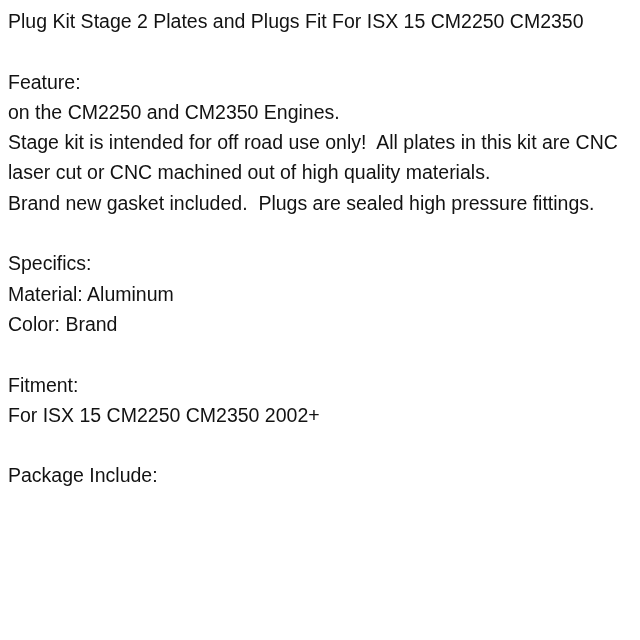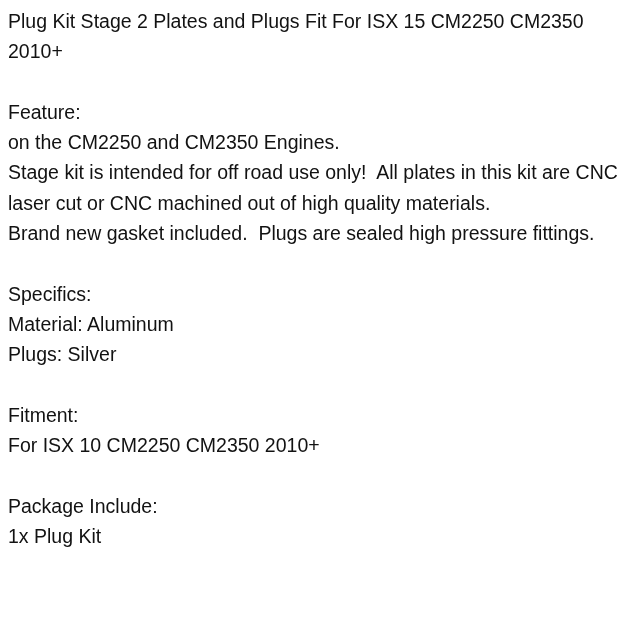--- a/index.html
+++ b/index.html
@@ -21,39 +21,37 @@
     font-weight: 400;
   }
   .spacer { height: 30.3px; }
 </style>
 </head>
 <body>
 
 <div class="page">
 
   <div class="line">Plug Kit Stage 2 Plates and Plugs Fit For ISX 15 CM2250 CM2350</div>
-  <div class="line">2010+</div>
 
   <div class="spacer"></div>
 
   <div class="line">Feature:</div>
   <div class="line">on the CM2250 and CM2350 Engines.</div>
   <div class="line">Stage kit is intended for off road use only!  All plates in this kit are CNC</div>
   <div class="line">laser cut or CNC machined out of high quality materials.</div>
   <div class="line">Brand new gasket included.  Plugs are sealed high pressure fittings.</div>
 
   <div class="spacer"></div>
 
   <div class="line">Specifics:</div>
   <div class="line">Material: Aluminum</div>
-  <div class="line">Plugs: Silver</div>
+  <div class="line">Color: Brand</div>
 
   <div class="spacer"></div>
 
   <div class="line">Fitment:</div>
-  <div class="line">For ISX 10 CM2250 CM2350 2010+</div>
+  <div class="line">For ISX 15 CM2250 CM2350 2002+</div>
 
   <div class="spacer"></div>
 
   <div class="line">Package Include:</div>
-  <div class="line">1x Plug Kit</div>
 
 </div>
 
 </body></html>

